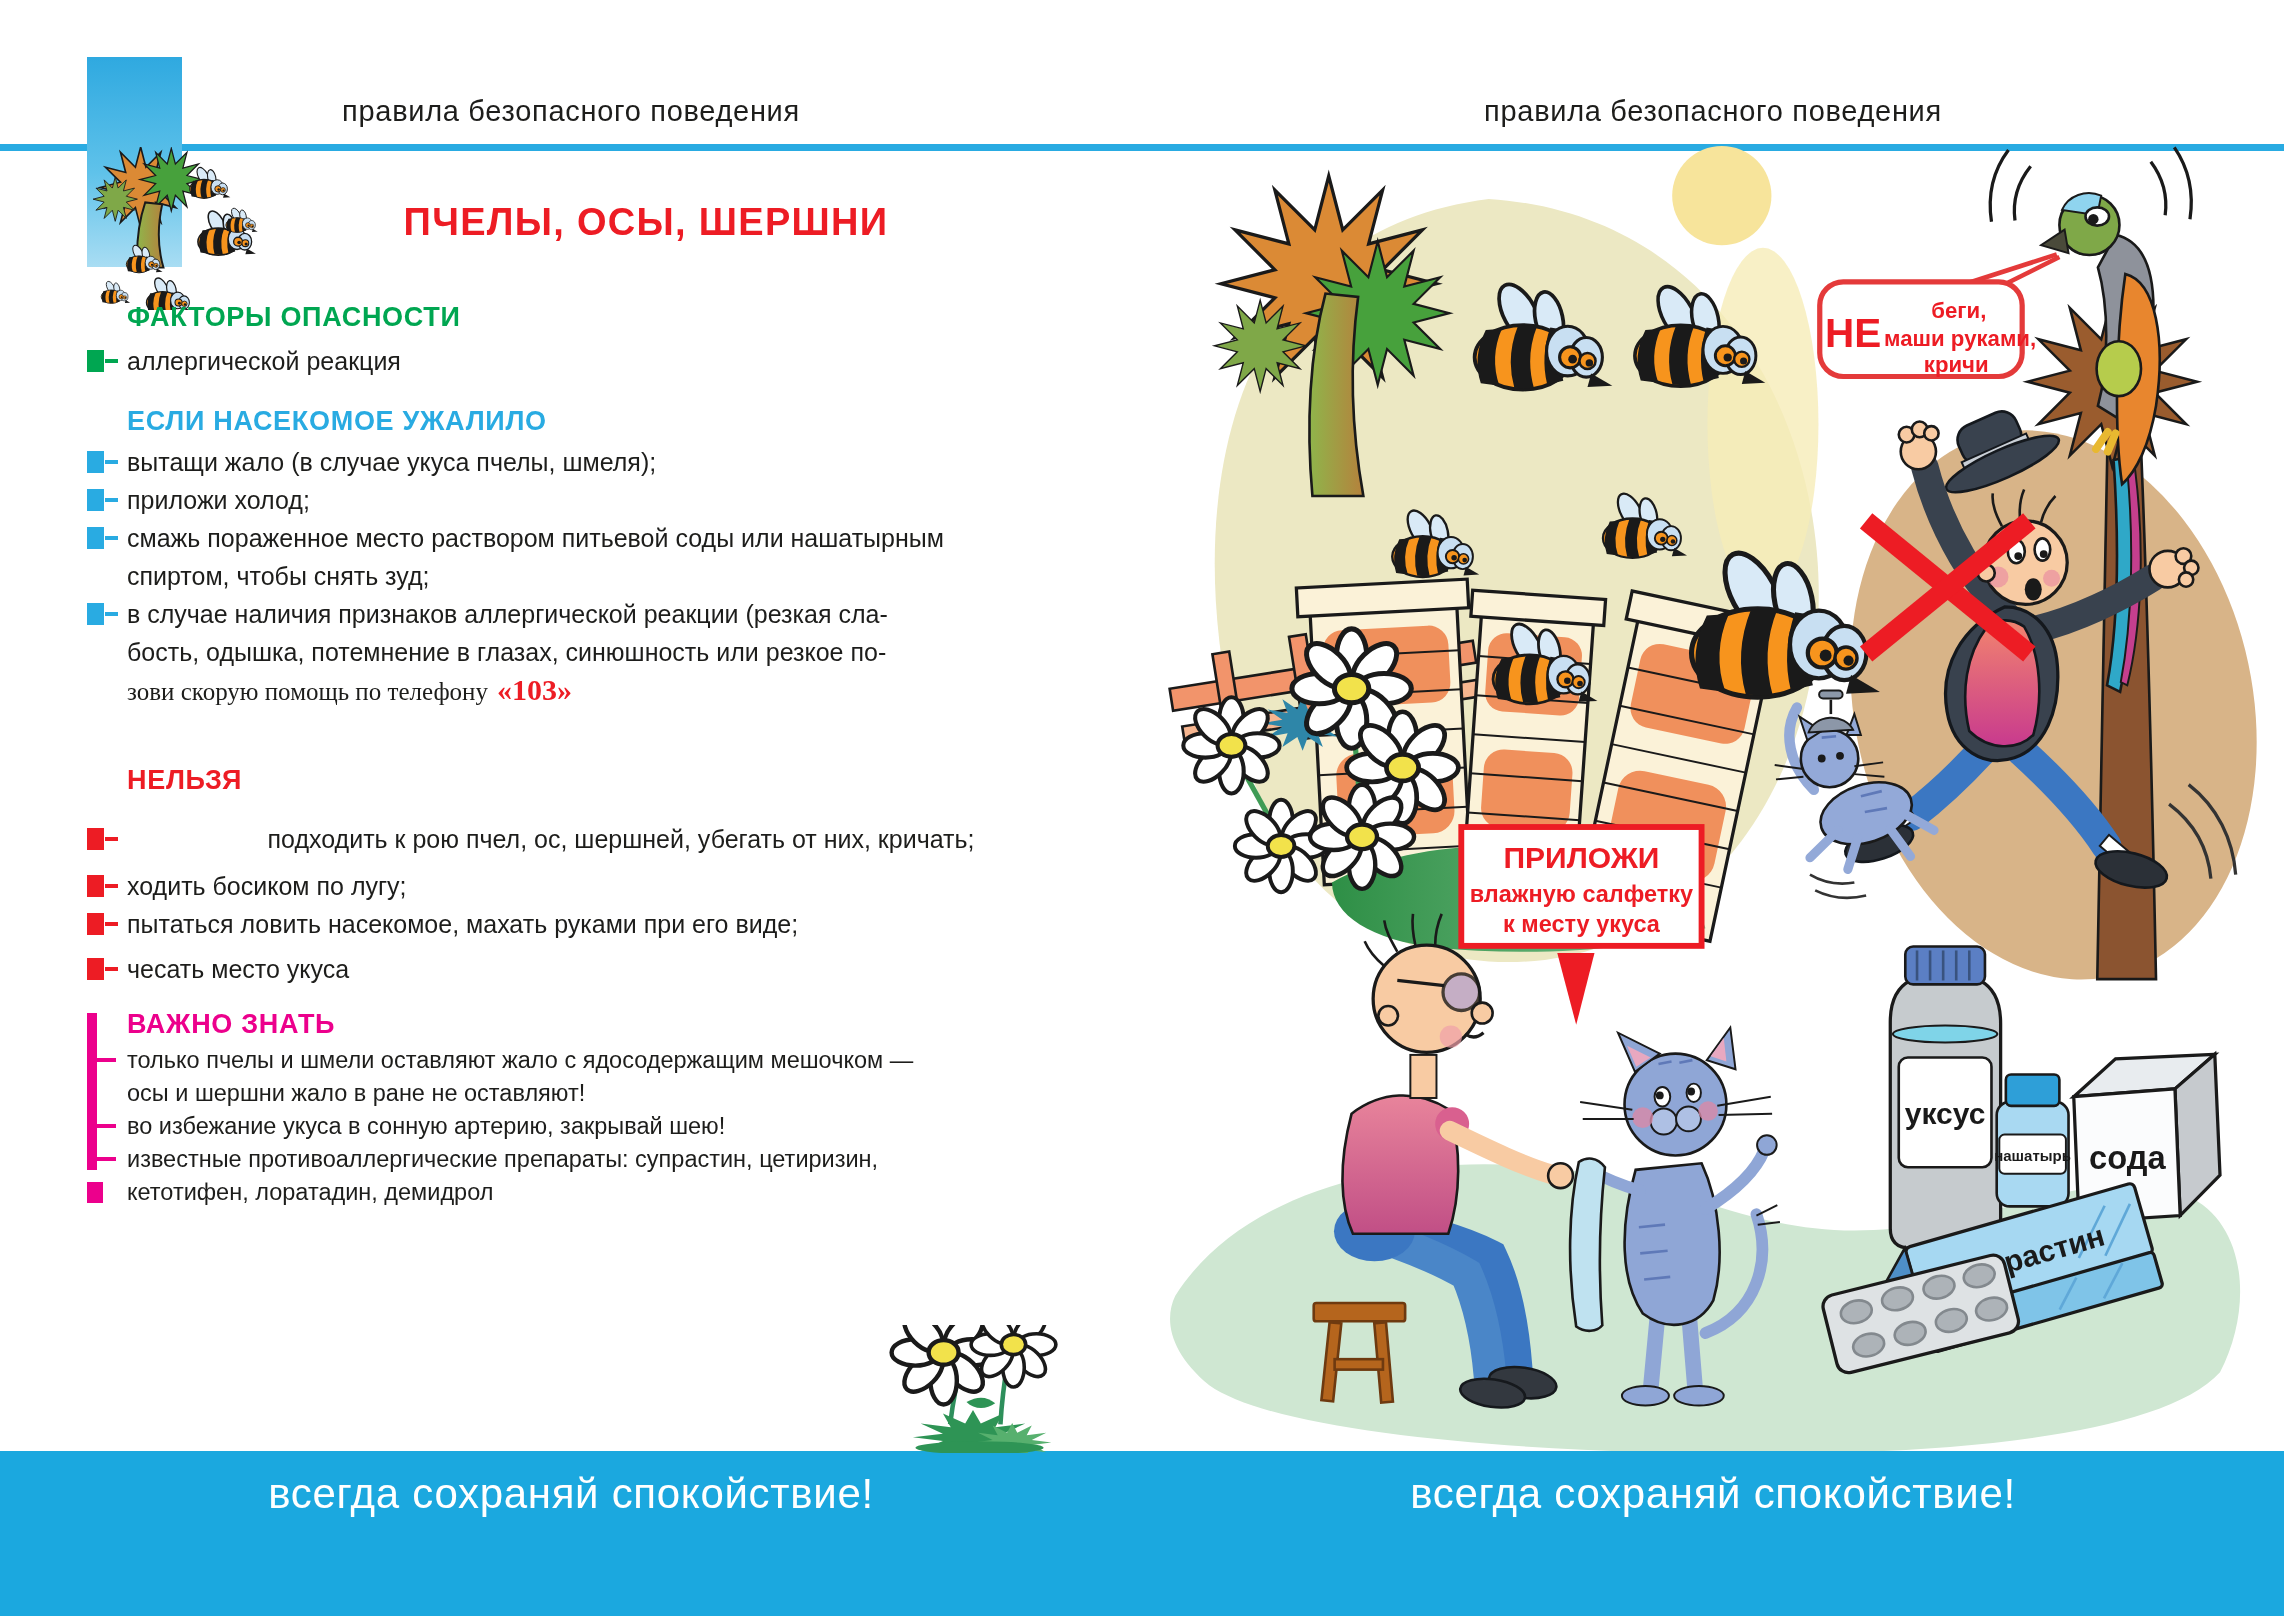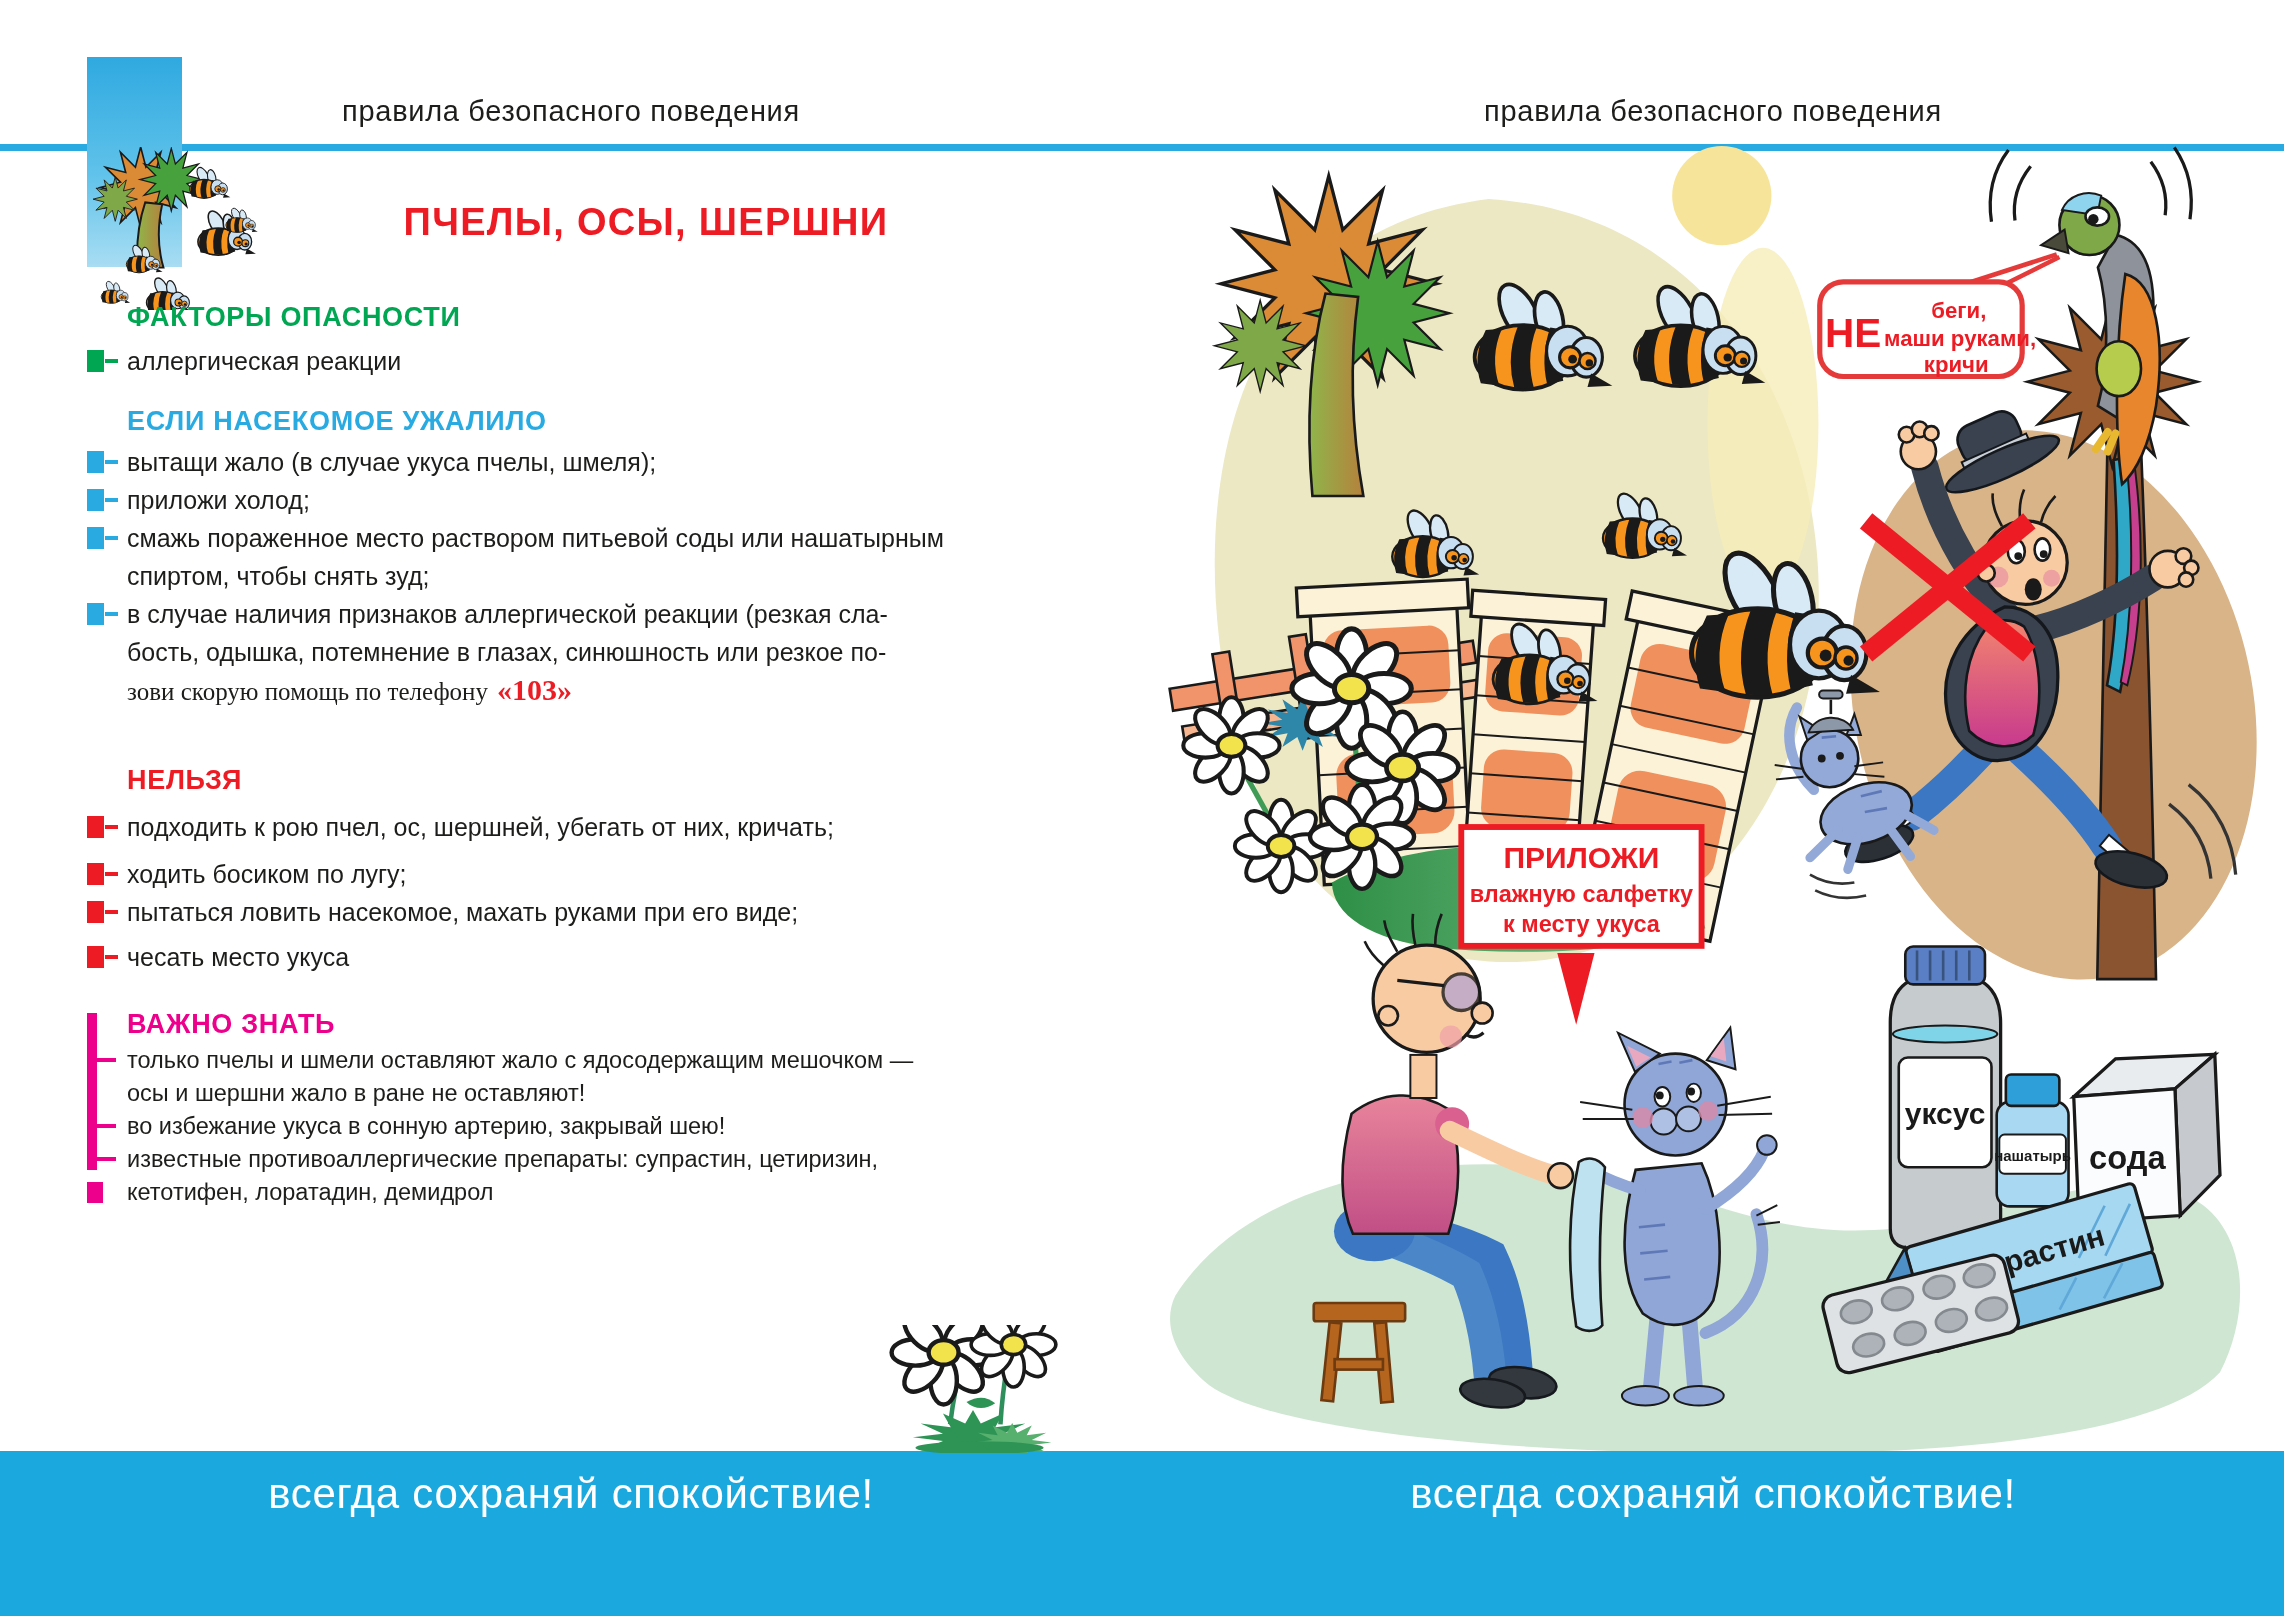--- a/index.html
+++ b/index.html
@@ -480,21 +480,21 @@
 
   <div class="abs title">ПЧЕЛЫ, ОСЫ, ШЕРШНИ</div>
 
   <div class="abs sec" style="top:302px;">
     <div class="sec-h green">ФАКТОРЫ ОПАСНОСТИ</div>
     <div class="row" style="margin-top:9.1px;">
       <span class="mk">
           <span class="sq green-bg"></span>
           <span class="dash green-bg"></span>
         </span>
-      <span class="txt">аллергическая реакции</span>
+      <span class="txt">аллергической реакция</span>
     </div>
   </div>
 
   <div class="abs sec" style="top:406px;">
     <div class="sec-h blue">ЕСЛИ НАСЕКОМОЕ УЖАЛИЛО</div>
     <div class="row" style="margin-top:6px;">
       <span class="mk">
           <span class="sq blue-bg"></span>
           <span class="dash blue-bg"></span>
         </span>
@@ -524,21 +524,21 @@
     </div>
     <div class="cont">бость, одышка, потемнение в глазах, синюшность или резкое по-</div>
     <div class="cont" style="display:flex;align-items:baseline;font-family:Liberation Serif, serif;">
       <span>зови скорую помощь по телефону</span>
       <span class="phone">«103»</span>
     </div>
   </div>
 
   <div class="abs sec" style="top:765px;">
     <div class="sec-h red">НЕЛЬЗЯ</div>
-    <div class="row" style="margin-top:12px;">
+    <div class="row" style="margin-top:24px;text-align:center;">
       <span class="mk">
           <span class="sq red-bg"></span>
           <span class="dash red-bg"></span>
         </span>
       <span class="txt">подходить к рою пчел, ос, шершней, убегать от них, кричать;</span>
     </div>
     <div class="row gap14">
       <span class="mk">
           <span class="sq red-bg"></span>
           <span class="dash red-bg"></span>

